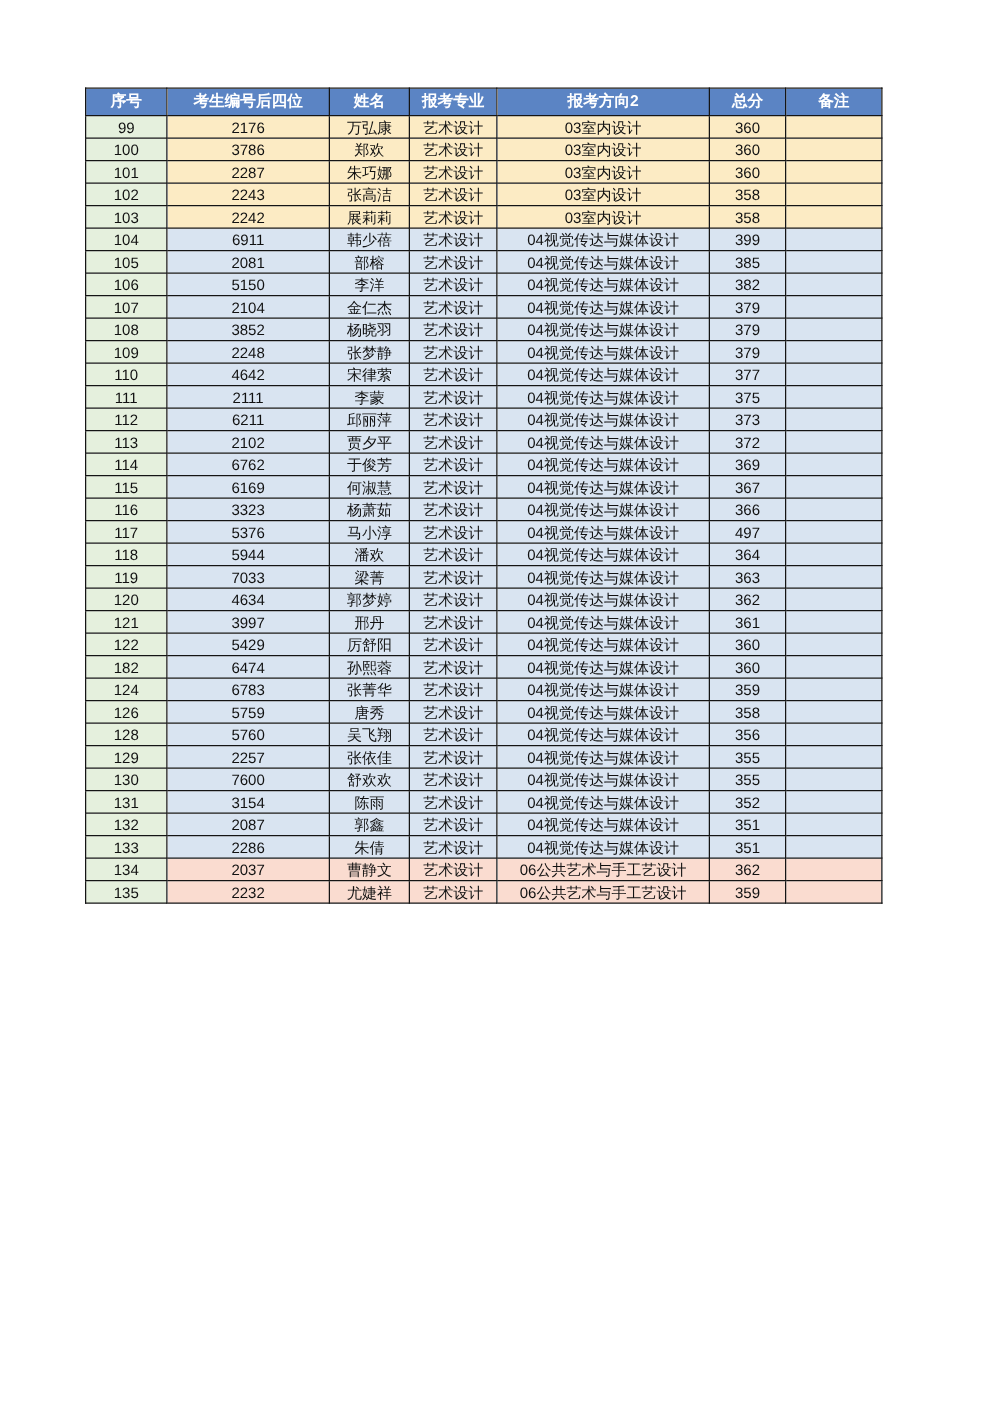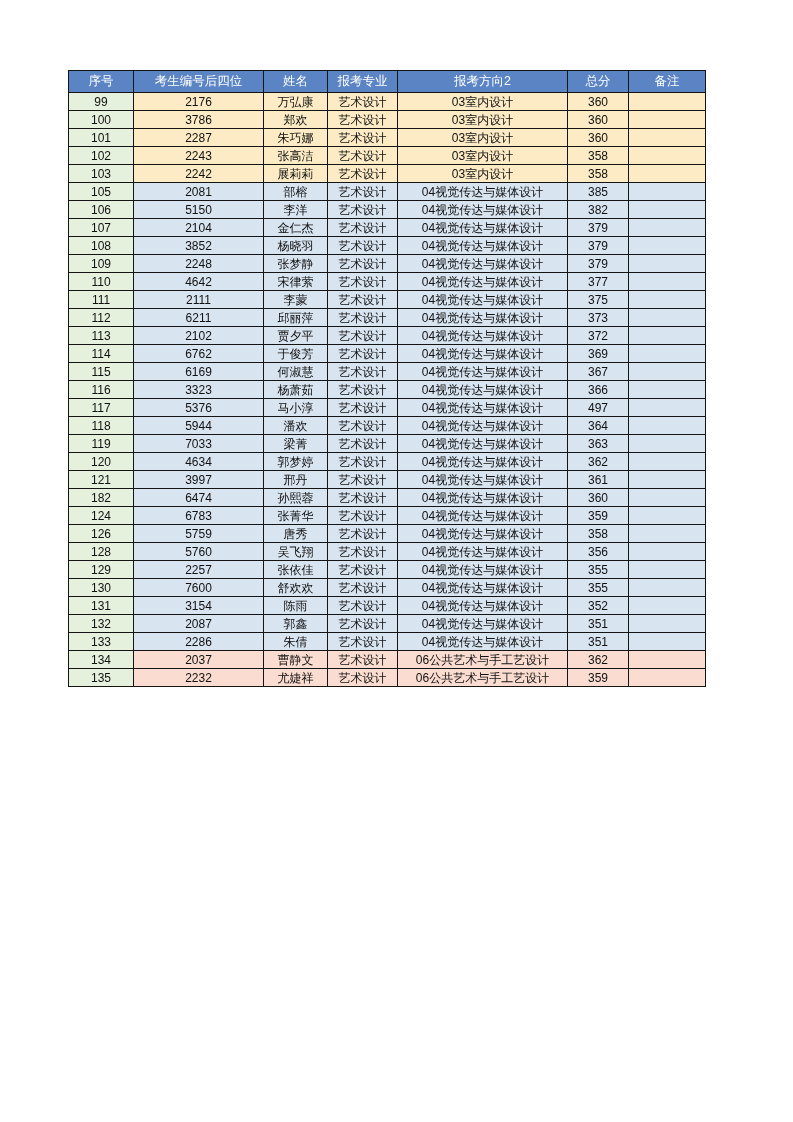--- a/index.html
+++ b/index.html
@@ -30,21 +30,21 @@
     padding: 0 2px;
     text-align: center;
     vertical-align: middle;
     overflow: hidden;
     white-space: nowrap;
   }
   table.roster th {
     height: 21px;
     background: var(--header-bg, #5B84C4);
     color: var(--header-text, #ffffff);
-    font-weight: normal;
+    font-weight: bold;
     font-size: 12.5px;
   }
   table.roster td {
     height: 17px;
     font-size: 12px;
     color: #111111;
     line-height: 1;
   }
   
   col.c-seq       { width: 65px;  }
@@ -128,20 +128,29 @@
         <tr class="band-yellow">
           <td class="cell-seq">103</td>
           <td class="cell-code">2242</td>
           <td class="cell-name">展莉莉</td>
           <td class="cell-major">艺术设计</td>
           <td class="cell-direction">03室内设计</td>
           <td class="cell-score">358</td>
           <td class="cell-note"></td>
         </tr>
         <tr class="band-blue">
+          <td class="cell-seq">104</td>
+          <td class="cell-code">6911</td>
+          <td class="cell-name">韩少蓓</td>
+          <td class="cell-major">艺术设计</td>
+          <td class="cell-direction">04视觉传达与媒体设计</td>
+          <td class="cell-score">399</td>
+          <td class="cell-note"></td>
+        </tr>
+        <tr class="band-blue">
           <td class="cell-seq">105</td>
           <td class="cell-code">2081</td>
           <td class="cell-name">部榕</td>
           <td class="cell-major">艺术设计</td>
           <td class="cell-direction">04视觉传达与媒体设计</td>
           <td class="cell-score">385</td>
           <td class="cell-note"></td>
         </tr>
         <tr class="band-blue">
           <td class="cell-seq">106</td>
@@ -278,20 +287,29 @@
           <td class="cell-score">362</td>
           <td class="cell-note"></td>
         </tr>
         <tr class="band-blue">
           <td class="cell-seq">121</td>
           <td class="cell-code">3997</td>
           <td class="cell-name">邢丹</td>
           <td class="cell-major">艺术设计</td>
           <td class="cell-direction">04视觉传达与媒体设计</td>
           <td class="cell-score">361</td>
+          <td class="cell-note"></td>
+        </tr>
+        <tr class="band-blue">
+          <td class="cell-seq">122</td>
+          <td class="cell-code">5429</td>
+          <td class="cell-name">厉舒阳</td>
+          <td class="cell-major">艺术设计</td>
+          <td class="cell-direction">04视觉传达与媒体设计</td>
+          <td class="cell-score">360</td>
           <td class="cell-note"></td>
         </tr>
         <tr class="band-blue">
           <td class="cell-seq">182</td>
           <td class="cell-code">6474</td>
           <td class="cell-name">孙熙蓉</td>
           <td class="cell-major">艺术设计</td>
           <td class="cell-direction">04视觉传达与媒体设计</td>
           <td class="cell-score">360</td>
           <td class="cell-note"></td>

